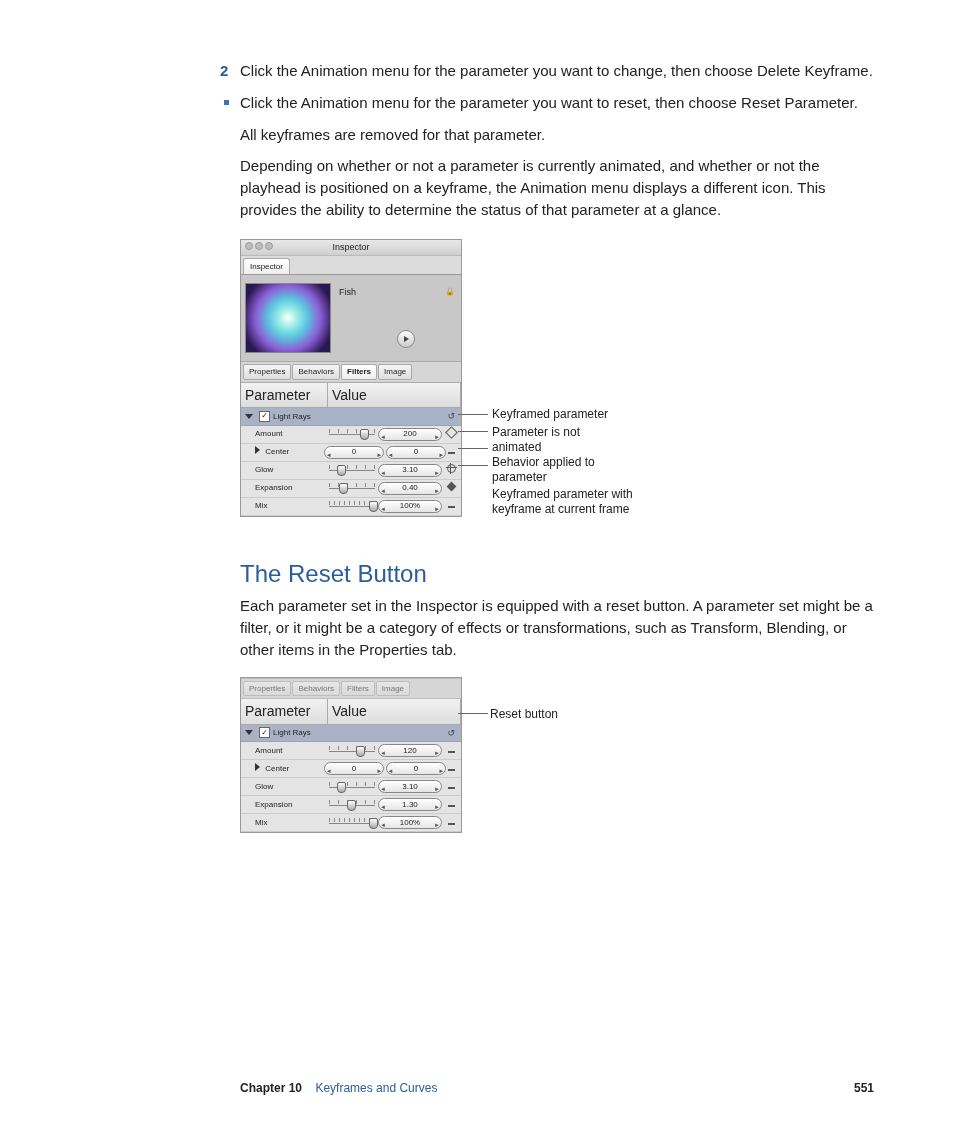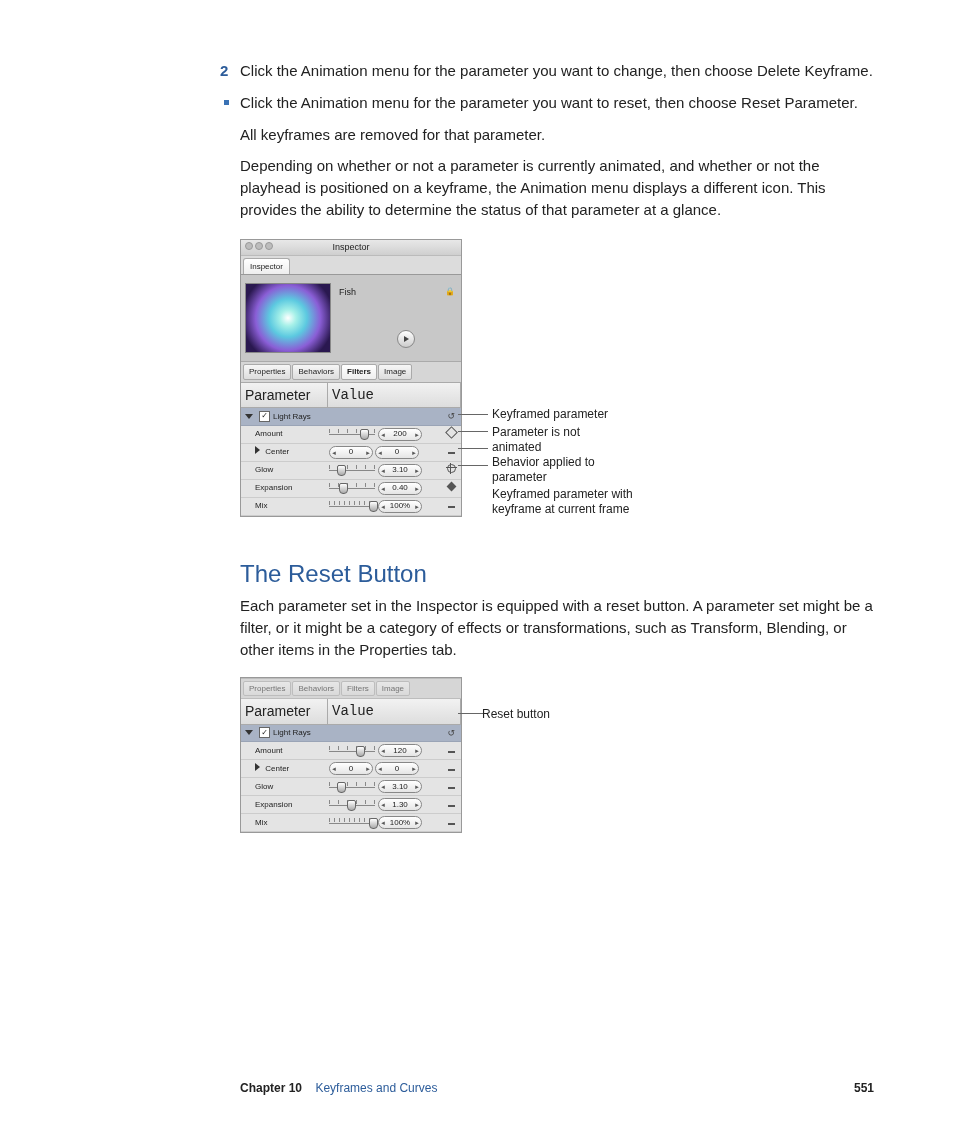--- a/index.html
+++ b/index.html
@@ -198,21 +198,21 @@
   display: flex;
   font-size: 14px;
   background: linear-gradient(#f2f2f2,#ddd);
   border-bottom: 1px solid #aaa;
 }
 .param-header .col {
   padding: 2px 4px;
   border-right: 1px solid #aaa;
 }
 .param-header .col.name { width: 78px; }
-.param-header .col.value { flex: 1; font-family: Liberation Mono, monospace; }
+.param-header .col.value { flex: 1; }
 .group-row {
   display: flex;
   align-items: center;
   background: #a9b3c5;
   font-size: 8px;
   padding: 2px 4px;
   border-bottom: 1px solid #9aa4b6;
 }
 .tri {
   display: inline-block;
@@ -279,27 +279,28 @@
   position: absolute;
   top: -1px;
   width: 7px;
   height: 9px;
   background: linear-gradient(#fff,#aaa);
   border: 1px solid #666;
   border-radius: 2px 2px 4px 4px;
 }
 .numbox {
   display: inline-flex;
-  align-items: center;
+  align-items: flex-end;
   background: linear-gradient(#fff,#e5e5e5);
   border: 1px solid #888;
   border-radius: 8px;
   height: 11px;
   font-size: 8px;
   overflow: hidden;
+  gap: 10px;
 }
 .numbox .arrow {
   width: 8px;
   text-align: center;
   color: #555;
   font-size: 7px;
   line-height: 1;
 }
 .numbox .val {
   width: 26px;
@@ -687,21 +688,21 @@
           <div class="numbox">
               <span class="arrow">◂</span>
               <span class="val">100%</span>
               <span class="arrow">▸</span>
             </div>
           <div class="animcol"><span class="anim-icon anim-dash"></span></div>
         </div>
       </div>
       <div class="callouts2">
         <div class="leader" style="top:36px;left:-4px;width:30px"></div>
-        <div class="callout" style="position:absolute;top:29px;left:20px">Reset button</div>
+        <div class="callout" style="position:absolute;top:29px;left:28px">Reset button</div>
       </div>
     </div>
 
   </div>
 
   <div class="footer">
     <div>
       <span class="chapter-label">Chapter 10</span>
       <span class="chapter-title">Keyframes and Curves</span>
     </div>

